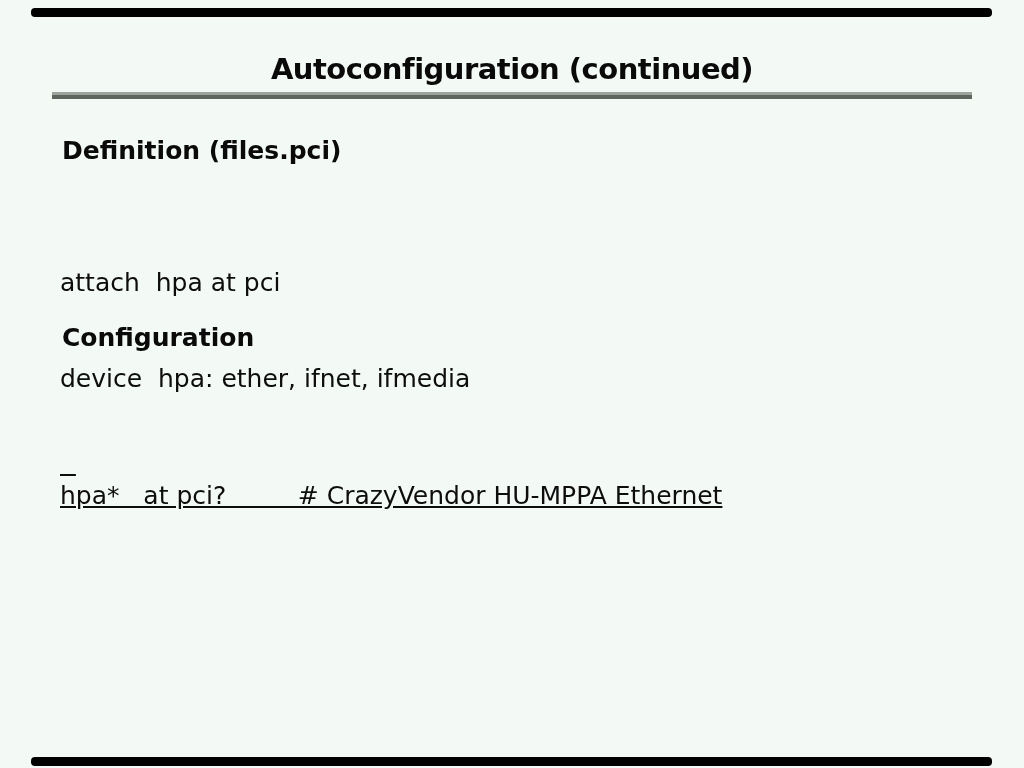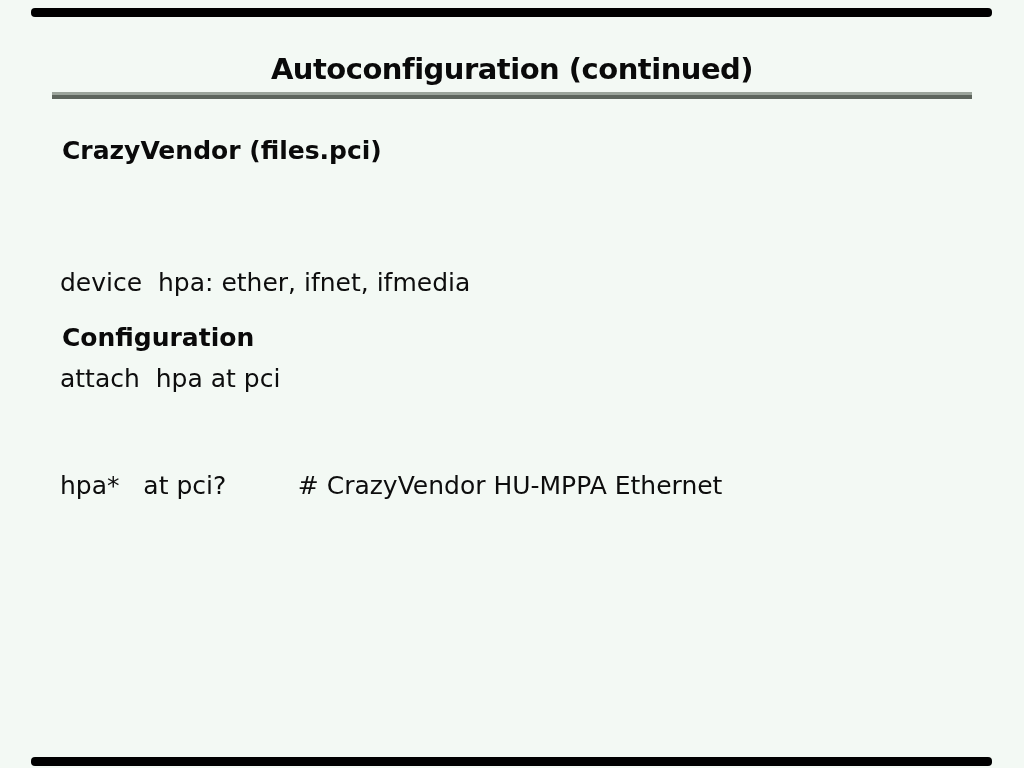--- a/index.html
+++ b/index.html
@@ -52,36 +52,36 @@
   .code-block {
     position: absolute;
     left: 60px;
     font-size: 25px;
     font-weight: normal;
     color: #0d0d0d;
     white-space: pre;
     line-height: 32px;
   }
   .code-definition { top: 203px; }
-  .code-configuration { top: 406px; }
+  .code-configuration { top: 416px; text-decoration: underline; }
 </style>
 </head>
 <body>
 
 <div class="film-bar top"></div>
 
 <h1 class="slide-title">Autoconfiguration (continued)</h1>
 
 <div class="title-rule"></div>
 
-<h2 class="section-heading heading-definition">CrazyVendor (files.pci)</h2>
+<h2 class="section-heading heading-definition">Definition (files.pci)</h2>
 
 <div class="code-block code-definition">
+  <div>attach  hpa at pci</div>
   <div>device  hpa: ether, ifnet, ifmedia</div>
-  <div>attach  hpa at pci</div>
 </div>
 
 <h2 class="section-heading heading-configuration">Configuration</h2>
 
 <div class="code-block code-configuration">
   <div>hpa*   at pci?         # CrazyVendor HU-MPPA Ethernet</div>
 </div>
 
 <div class="film-bar bottom"></div>
 

